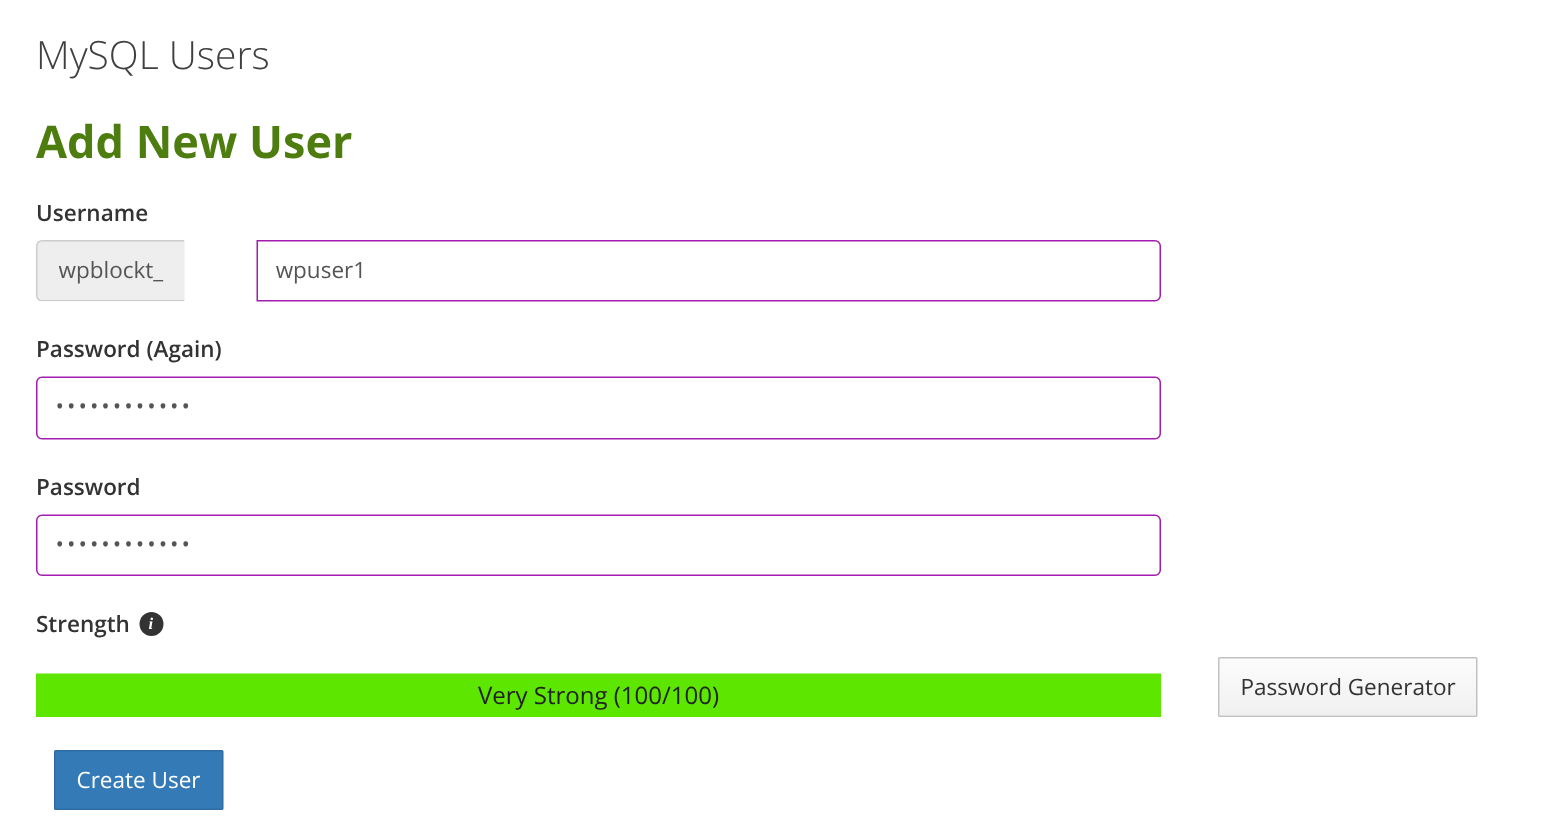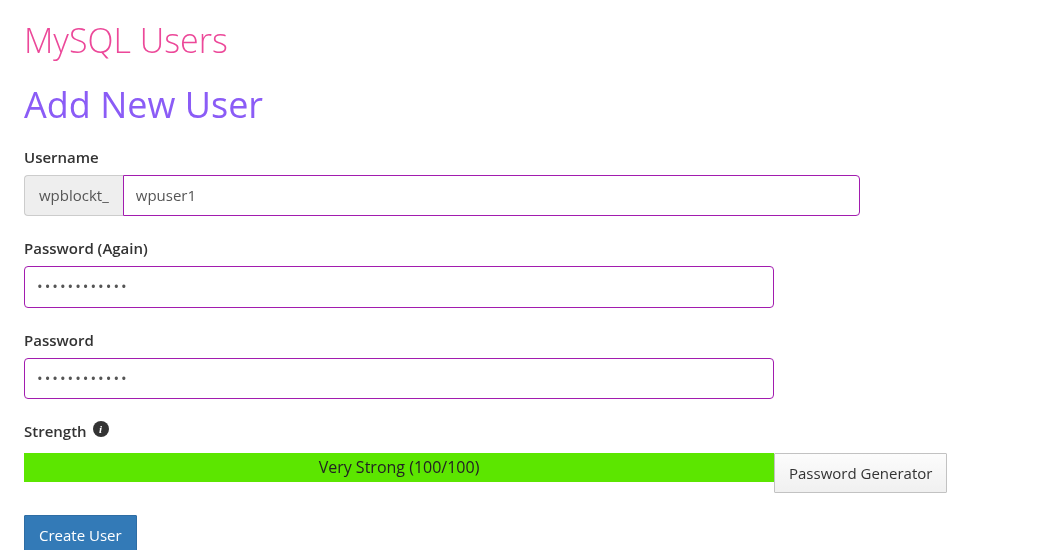--- a/index.html
+++ b/index.html
@@ -9,49 +9,50 @@
     }
     body {
       font-family: -apple-system, BlinkMacSystemFont, "Segoe UI", "Open Sans", Helvetica, Arial, sans-serif;
       color: #333;
       padding: 22px 24px;
       width: 1040px;
       height: 550px;
       background: #fff;
     }
     h1 {
-      font-size: 34px;
+      font-size: 26px;
       font-weight: 300;
-      color: #ec4899;
+      color: #404040;
       margin-bottom: 26px;
       line-height: 1.1;
     }
     h2 {
-      font-size: 36px;
-      font-weight: 400;
-      color: #8b5cf6;
+      font-size: 30px;
+      font-weight: 700;
+      color: #4d7c0f;
       margin-bottom: 22px;
       line-height: 1.1;
     }
     .form-container {
       position: relative;
     }
     .form-group {
       margin-bottom: 22px;
     }
     label {
       display: block;
       font-size: 15px;
       font-weight: 600;
       color: #333;
       margin-bottom: 8px;
     }
     .input-group {
       display: flex;
-      width: 836px;
+      width: 750px;
+      gap: 48px;
     }
     .input-group-addon {
       background: #eee;
       border: 1px solid #ccc;
       border-right: none;
       border-radius: 4px 0 0 4px;
       padding: 10px 14px;
       font-size: 15px;
       color: #555;
       line-height: 1.3;
@@ -76,39 +77,41 @@
     }
     .strength-section {
       margin-bottom: 22px;
     }
     .strength-label {
       font-size: 15px;
       font-weight: 600;
       color: #333;
       margin-bottom: 12px;
       display: flex;
+      align-items: center;
       gap: 6px;
     }
     .info-icon {
       display: inline-flex;
       align-items: center;
       justify-content: center;
       width: 16px;
       height: 16px;
       border-radius: 50%;
       background: #333;
       color: #fff;
       font-weight: bold;
       font-size: 11px;
       font-family: Georgia, serif;
       font-style: italic;
     }
     .strength-row {
       display: flex;
-      align-items: flex-start;
+      align-items: flex-end;
+      gap: 38px;
     }
     .strength-bar {
       width: 750px;
       background: #5ce600;
       color: #222;
       text-align: center;
       font-size: 16px;
       padding: 4px 0;
       line-height: 1.3;
     }
@@ -124,20 +127,21 @@
     .btn-default {
       background: #f5f5f5;
       background: linear-gradient(#fcfcfc, #f0f0f0);
       border-color: #c2c2c2;
       color: #333;
     }
     .btn-primary {
       background: #337ab7;
       border-color: #2e6da4;
       color: #fff;
+      margin-left: 12px;
     }
   </style>
 </head>
 <body>
 
 <div class="form-container">
   <h1>MySQL Users</h1>
   <h2>Add New User</h2>
 
   <div class="form-group">

